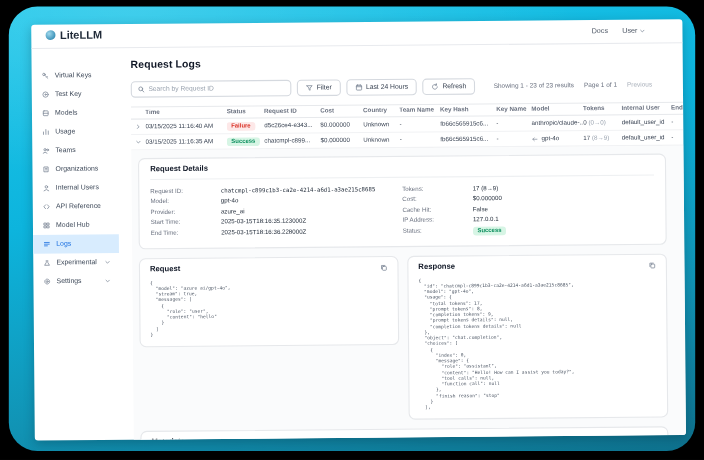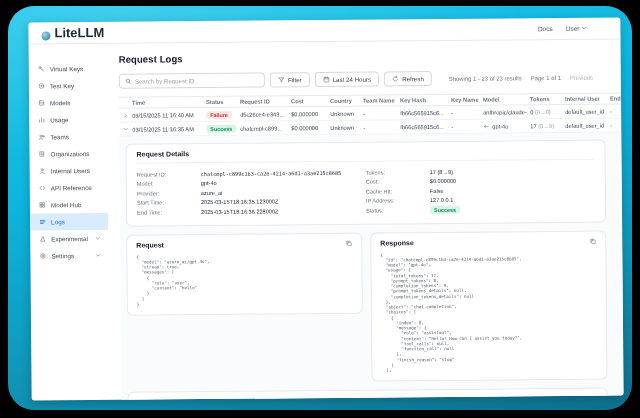--- a/index.html
+++ b/index.html
@@ -10,21 +10,21 @@
     border-radius:26px; overflow:hidden;
     background:linear-gradient(168deg,#1ec7ea 0%,#0db4dd 38%,#1193b4 72%,#0e718d 100%); }
   .card::before { content:""; position:absolute; inset:0;
     background:radial-gradient(120% 70% at 18% 0%, rgba(255,255,255,.16), transparent 55%); }
   .window { position:absolute; left:22px; top:14px; width:592px; height:378px;
     background:#fff; border-radius:3px; transform:rotate(-0.5deg);
     box-shadow:0 3px 10px rgba(0,20,30,.25); overflow:hidden; }
   
   .topbar { height:22px; display:flex; align-items:center; justify-content:space-between;
     padding:0 34px 0 13px; border-bottom:1px solid #e8eaee; }
-  .brand { display:flex; align-items:flex-end; gap:4px; font-size:13px; font-weight:bold; color:#1f2937; }
+  .brand { display:flex; align-items:flex-start; gap:4px; font-size:10px; font-weight:bold; color:#1f2937; }
   .logo { width:9px; height:9px; border-radius:50%;
     background:radial-gradient(circle at 35% 35%, #9fd8ec, #3e93b9 70%, #2a7597); display:inline-block; }
   .topnav { display:flex; align-items:center; gap:13px; font-size:6.5px; color:#4b5563; }
   .topnav a { cursor:pointer; display:flex; align-items:center; gap:2px; }
   
   .bodyrow { display:flex; height:356px; }
   .sidebar { width:78px; padding-top:16px; flex:none; }
   .sitem { display:flex; align-items:center; gap:5px; height:17px; padding:0 9px;
     font-size:6.3px; color:#3f4a5a; cursor:pointer; position:relative; }
   .sitem svg { flex:none; }

